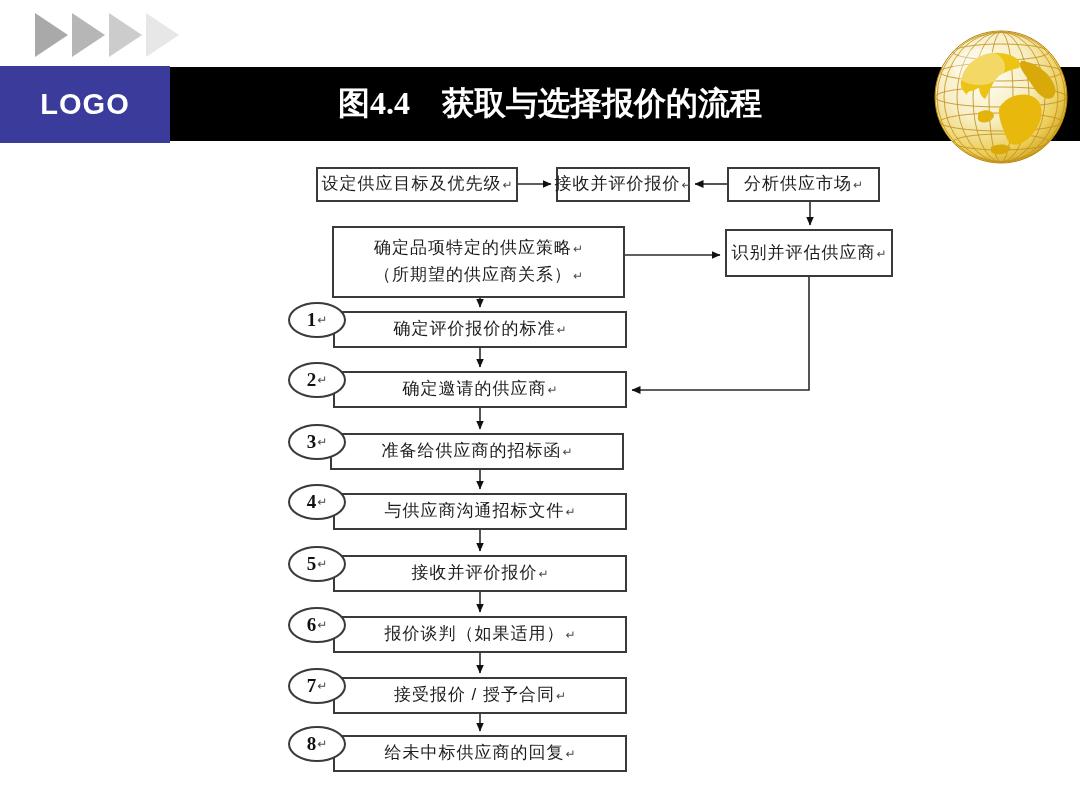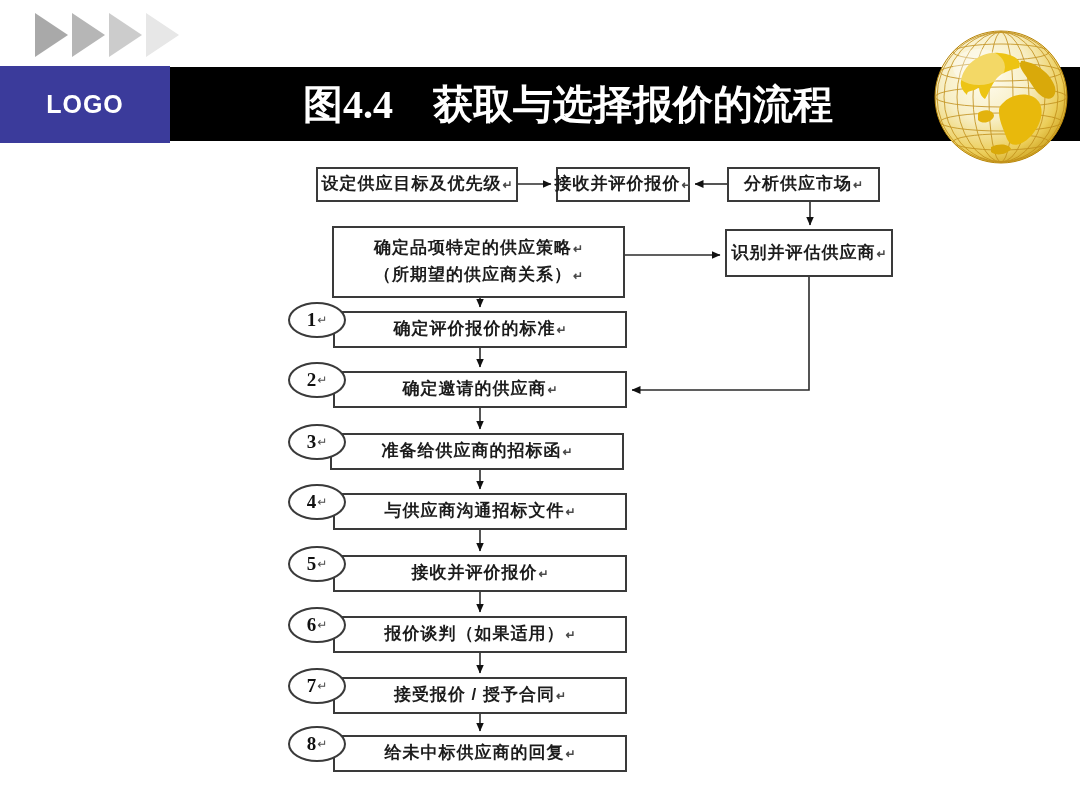--- a/index.html
+++ b/index.html
@@ -7,31 +7,31 @@
     position:relative;width:1080px;height:810px;background:#ffffff;
     overflow:hidden;font-family:"Liberation Sans",sans-serif;
   }
   
   .chev{position:absolute;width:0;height:0;top:13px;
     border-top:22px solid transparent;border-bottom:22px solid transparent;}
   
   .title-bar{position:absolute;left:0;top:67px;width:1080px;height:74px;background:var(--bar-bg,#000);}
   .logo-box{position:absolute;left:0;top:66px;width:170px;height:77px;background:var(--brand-blue,#3b3b9b);
     display:flex;align-items:center;justify-content:center;z-index:3;}
-  .logo-box span{color:#fff;font-weight:bold;font-size:25px;letter-spacing:1px;font-family:"Liberation Sans",sans-serif;}
-  .bar-title{position:absolute;left:198px;top:67px;width:740px;height:74px;z-index:2;
+  .logo-box span{color:#fff;font-weight:bold;font-size:29px;letter-spacing:1px;font-family:"Liberation Sans",sans-serif;}
+  .bar-title{position:absolute;left:180px;top:67px;width:740px;height:74px;z-index:2;
     display:flex;align-items:center;justify-content:center;color:var(--title-color,#fff);
-    font-weight:bold;font-size:40px;font-family:"Liberation Serif",serif;white-space:nowrap;}
+    font-weight:bold;font-size:32px;font-family:"Liberation Serif",serif;white-space:nowrap;}
   .globe{position:absolute;left:933px;top:27px;z-index:4;}
   
   #diagram{position:absolute;left:0;top:0;width:1080px;height:810px;}
   #arrowsvg{position:absolute;left:0;top:0;pointer-events:none;z-index:0;}
   .fbox{position:absolute;background:#fff;border:2px solid var(--box-border,#3a3a3a);
     box-sizing:border-box;display:flex;flex-direction:column;align-items:center;justify-content:center;
-    z-index:1;font-weight:bold;}
+    z-index:1;}
   .fline{font-size:17px;line-height:26px;color:var(--text-color,#1c1c1c);letter-spacing:1px;white-space:nowrap;}
   .ret{font-size:12px;color:#4a4a4a;letter-spacing:0;margin-left:1px;}
   .num-ellipse{position:absolute;width:58px;height:36px;border:2px solid var(--box-border,#3a3a3a);
     border-radius:50%;background:#fff;box-sizing:border-box;z-index:2;
     display:flex;align-items:center;justify-content:center;}
   .num-ellipse .num{font-family:"Liberation Serif",serif;font-weight:bold;font-size:19px;color:#111;}
 </style>
 </head>
 <body>
 

